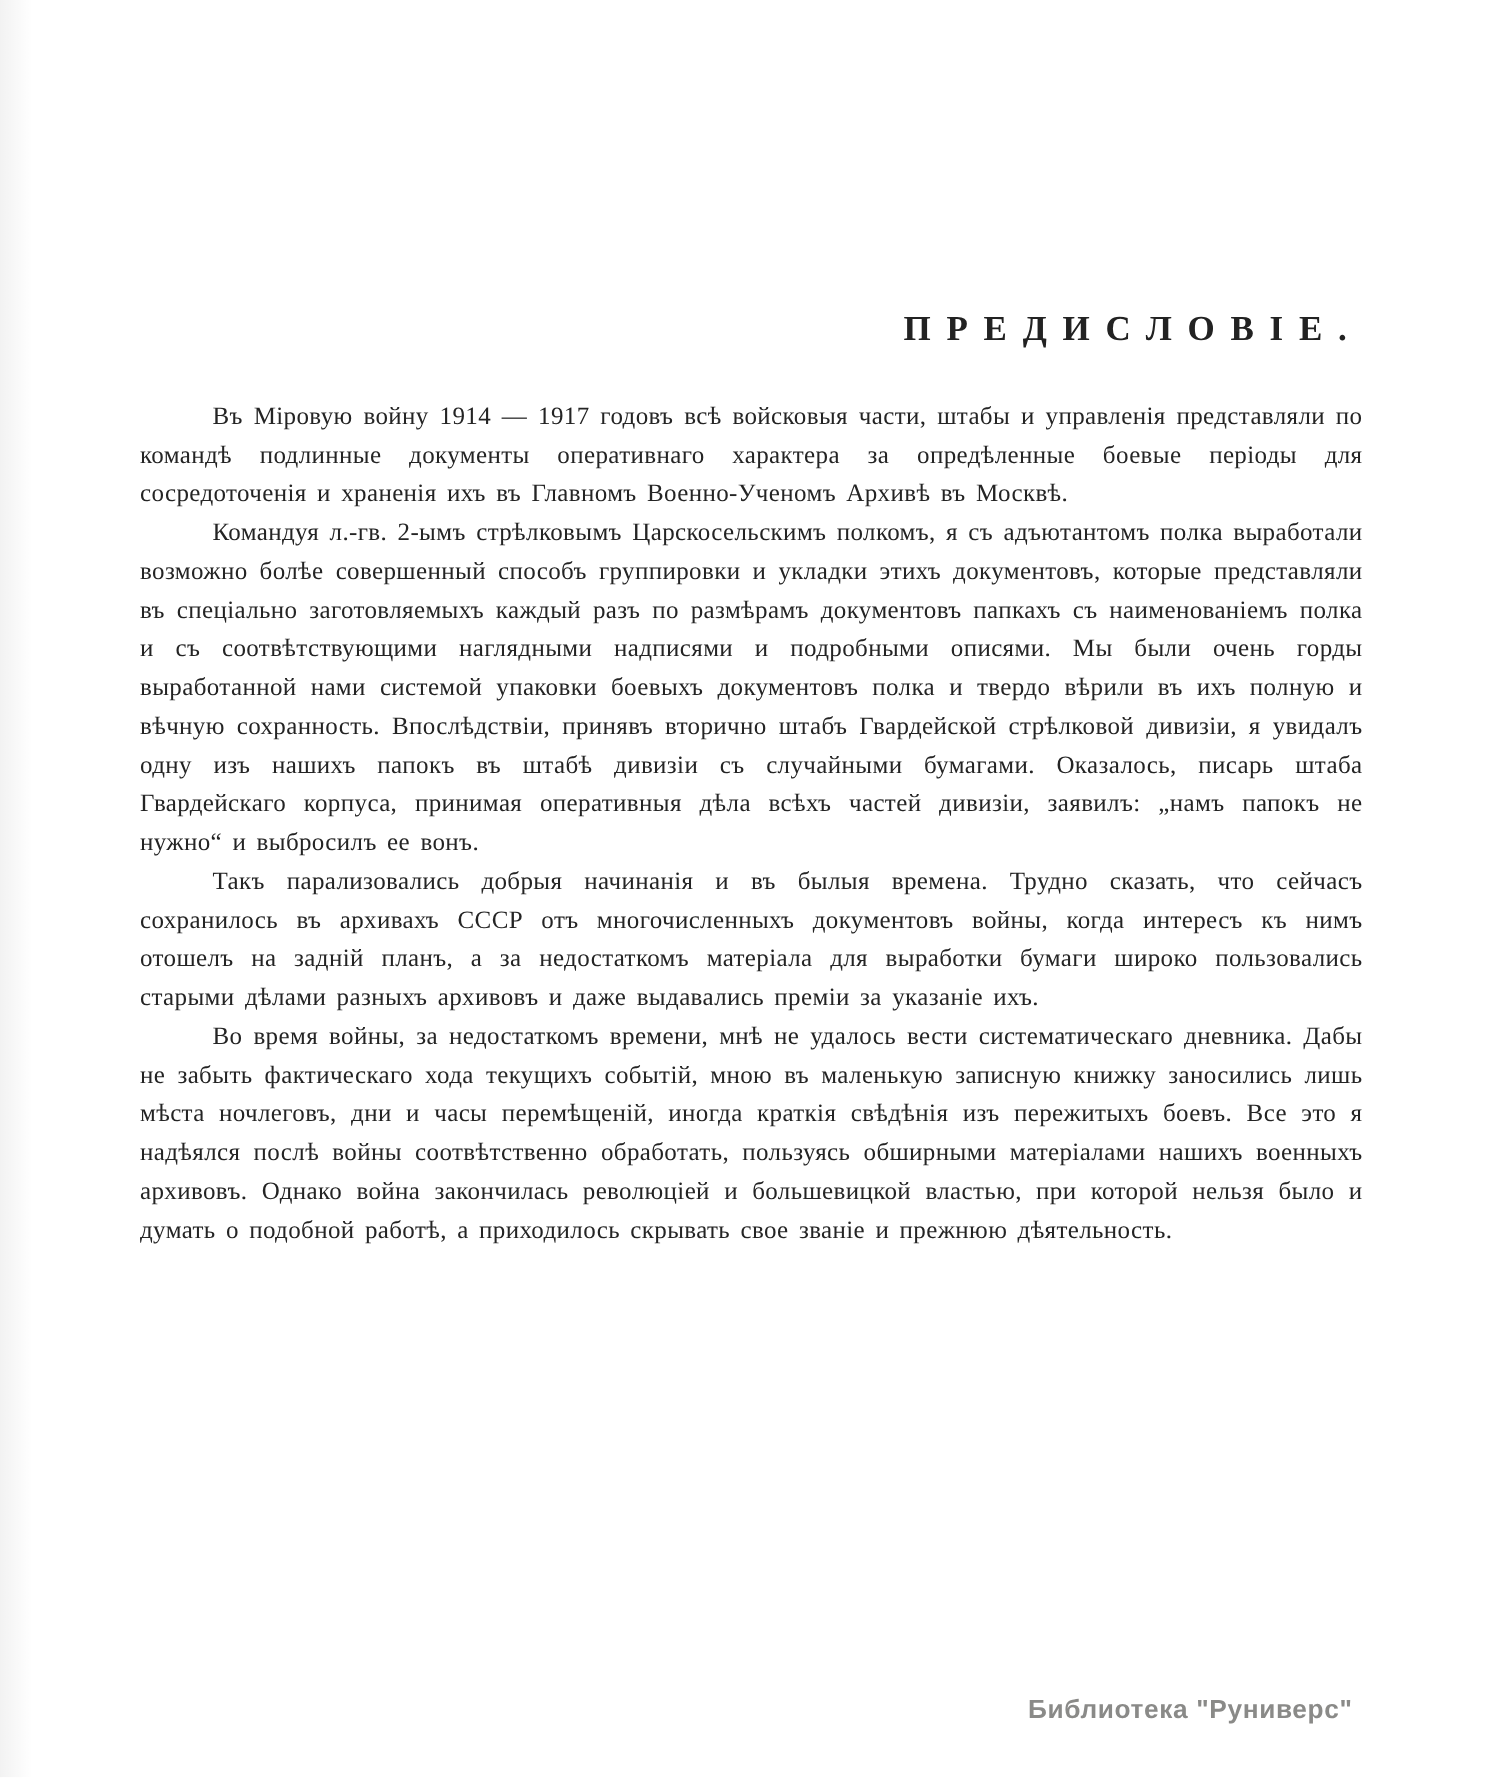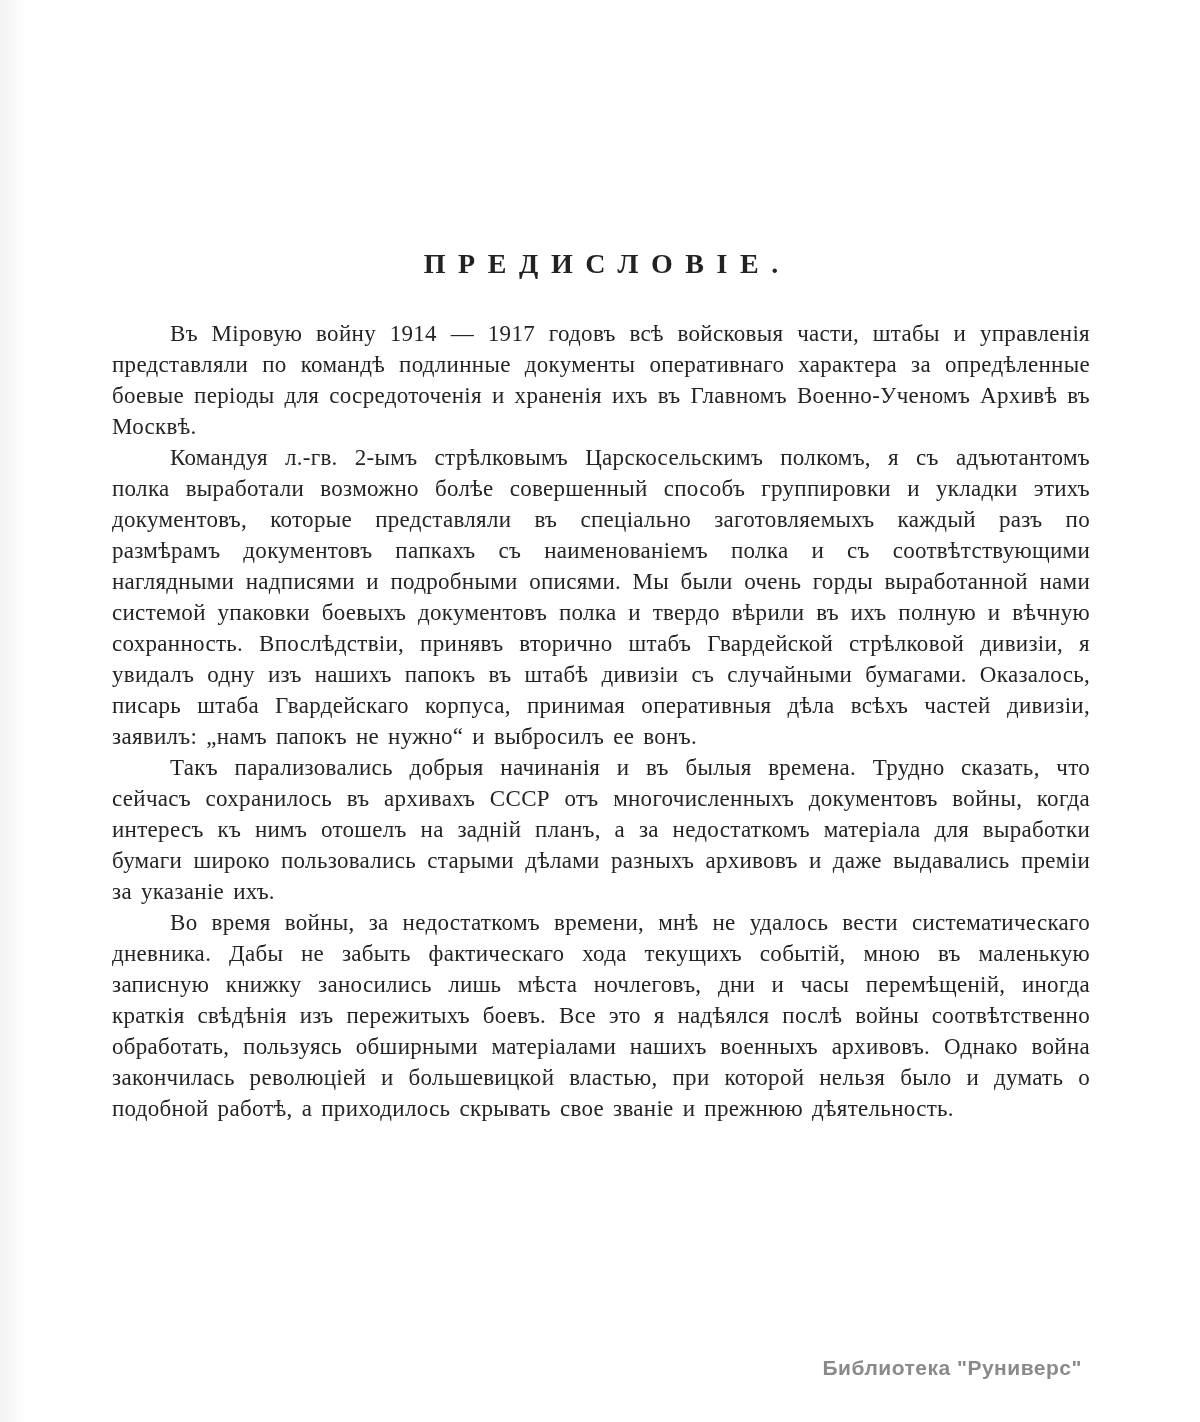--- a/index.html
+++ b/index.html
@@ -25,30 +25,30 @@
     background: linear-gradient(to right, rgba(0,0,0,0.05), rgba(0,0,0,0));
     pointer-events: none;
   }
   .content {
     position: absolute;
     left: 112px;
     top: 248px;
     width: 978px;
   }
   .title {
-    text-align: center;
+    text-align: right;
     font-size: 28px;
     font-weight: bold;
     letter-spacing: 0.45em;
     color: #222222;
     margin-bottom: 38px;
     text-indent: 0.45em; 
   }
   .text-block p {
-    font-size: 23px;
+    font-size: 20px;
     line-height: 31px;
     text-align: justify;
     text-indent: 58px;
     color: #242424;
     letter-spacing: 0.3px;
     word-spacing: 3px;
   }
   .watermark {
     position: absolute;
     right: 118px;

